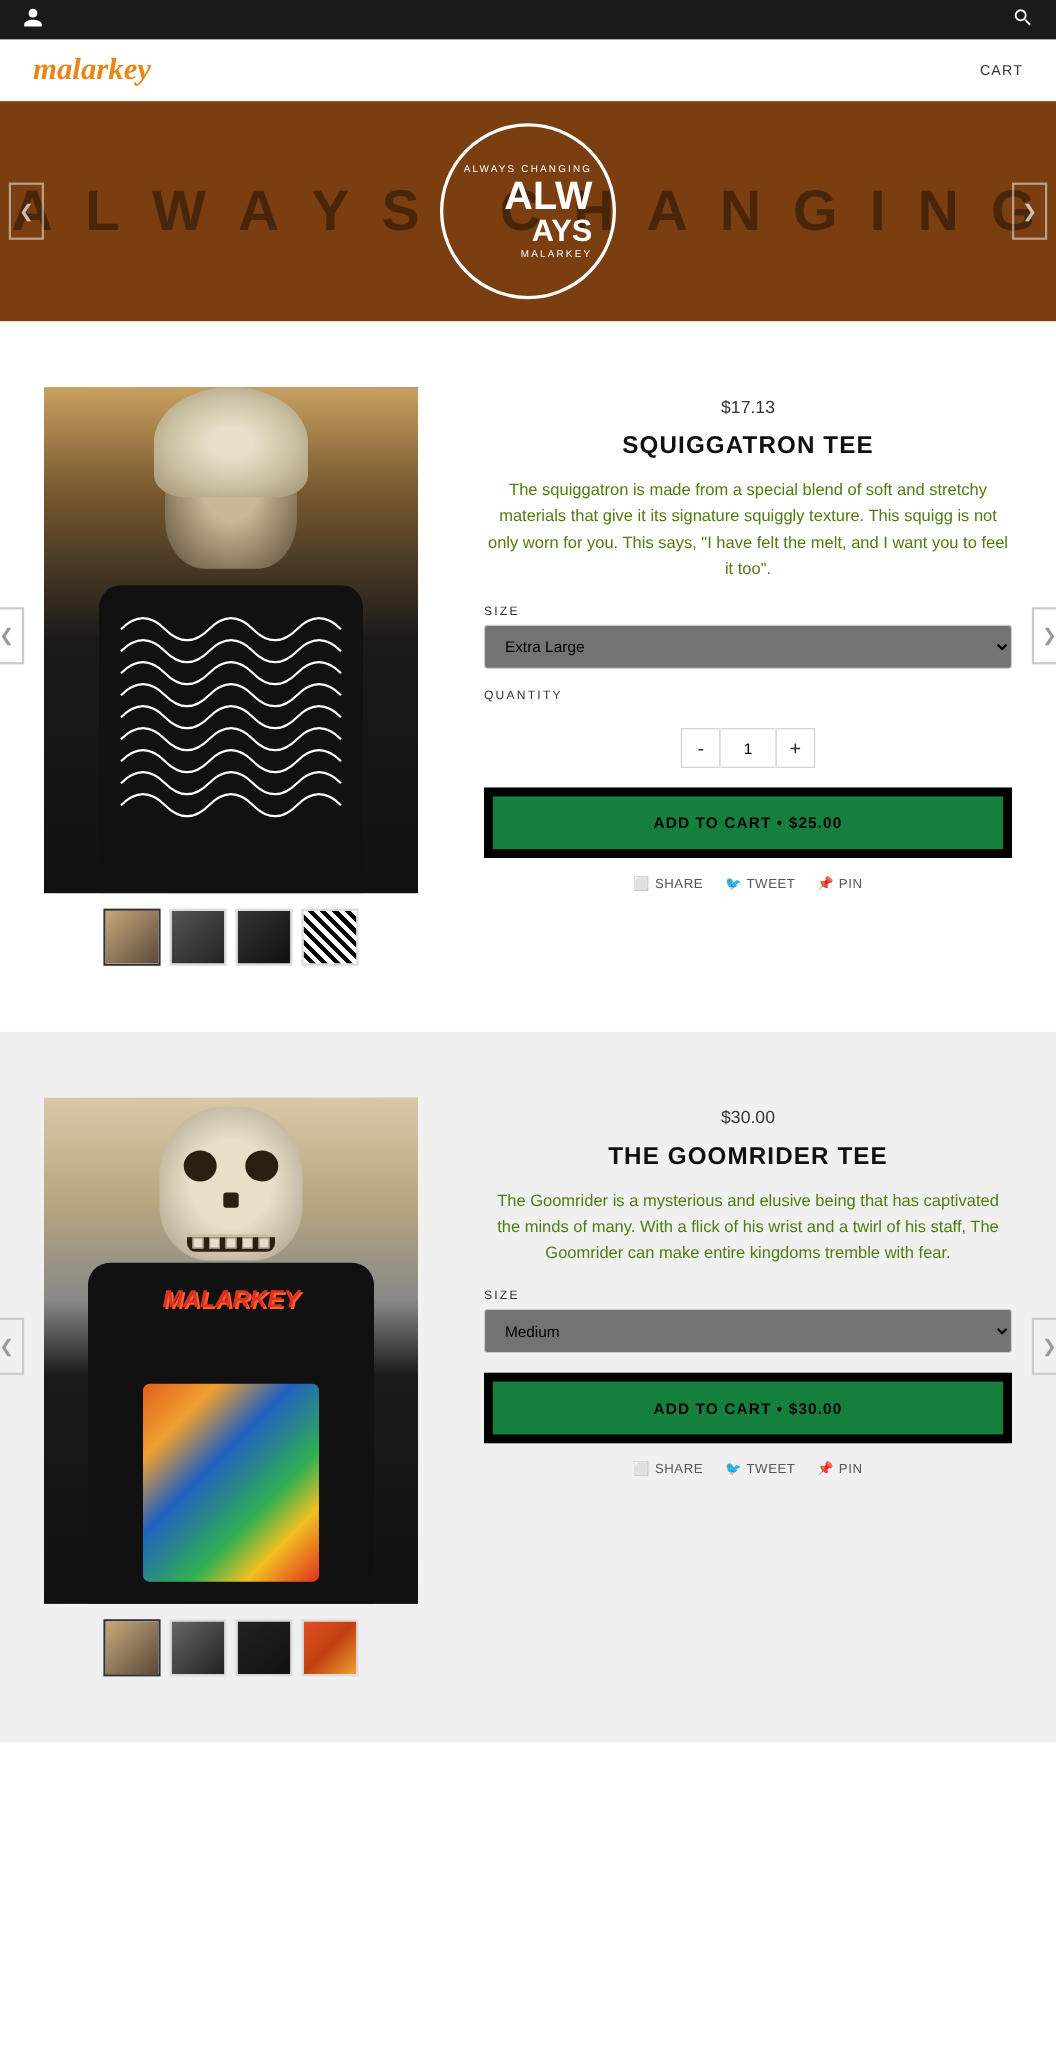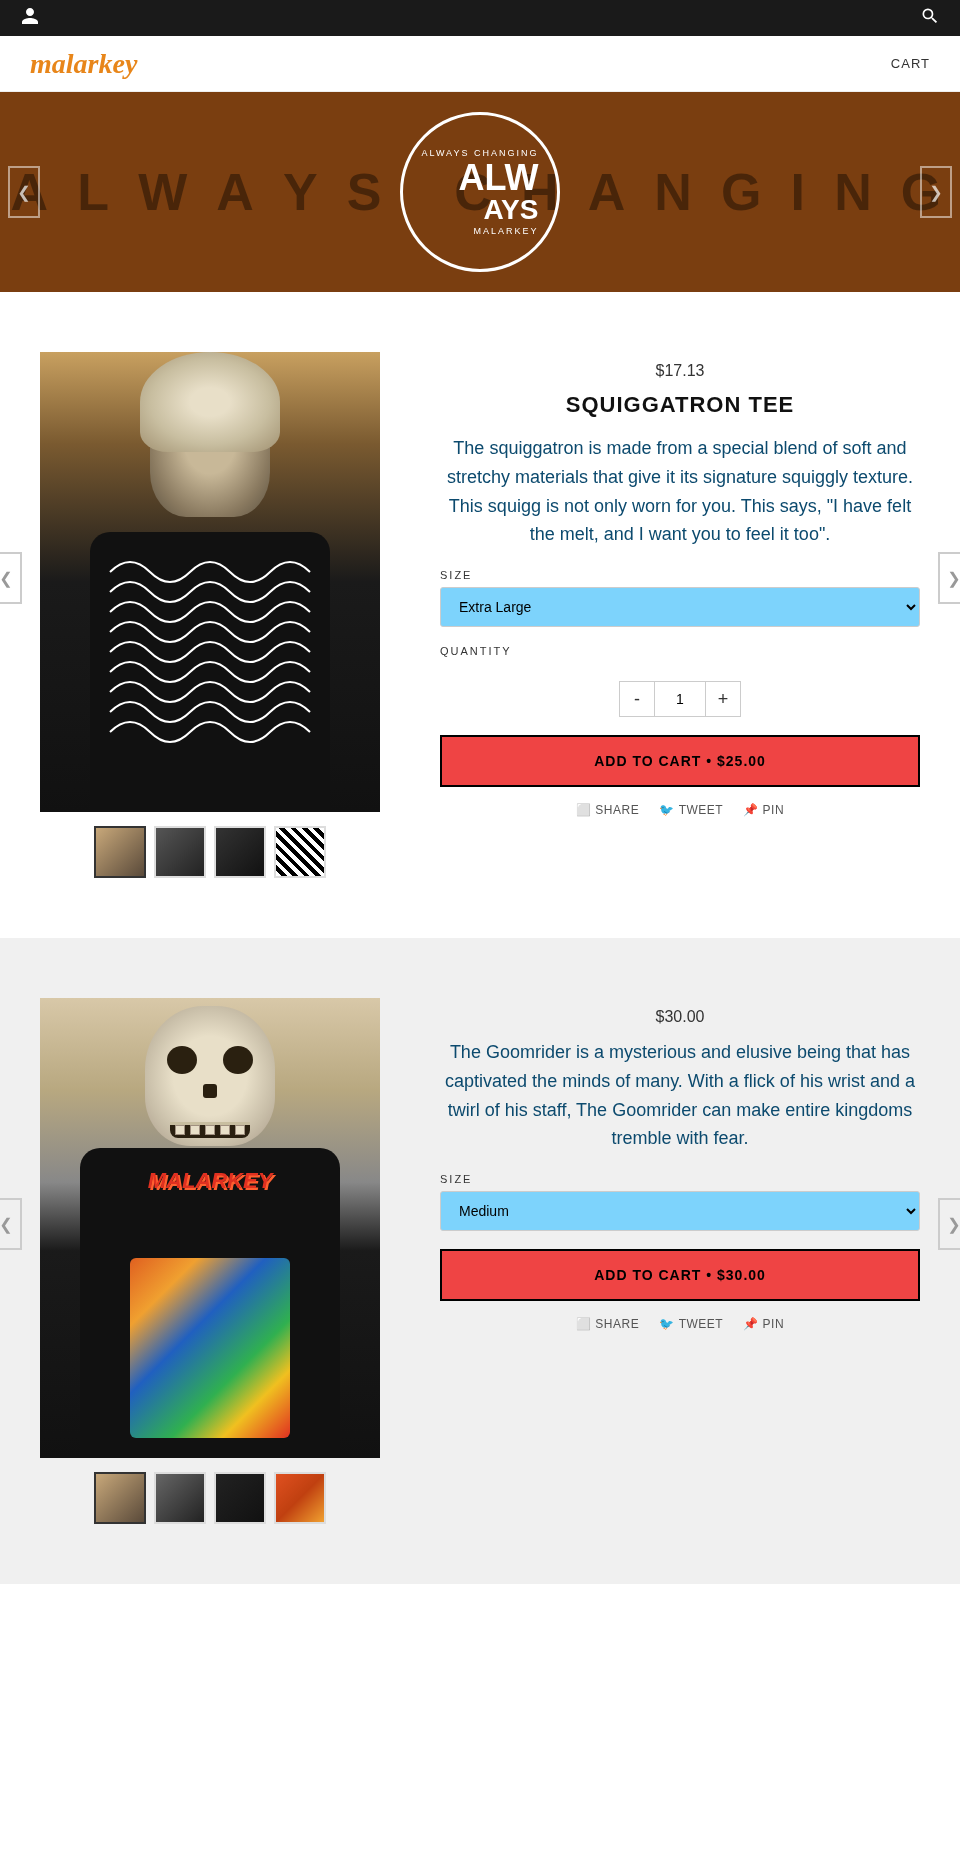--- a/index.html
+++ b/index.html
@@ -163,43 +163,43 @@
     .product-title {
       font-size: 22px;
       font-weight: 700;
       text-align: center;
       text-transform: uppercase;
       letter-spacing: 1px;
       margin-bottom: 16px;
       color: #111;
     }
     .product-desc {
-      font-size: 18px;
+      font-size: 15px;
       line-height: 1.6;
-      color: #0c4a6e;
+      color: #4d7c0f;
       text-align: center;
       margin-bottom: 20px;
     }
     .size-label {
       font-size: 11px;
       letter-spacing: 2px;
       text-transform: uppercase;
       color: #333;
       margin-bottom: 6px;
     }
     .size-select {
       width: 100%;
       padding: 10px 14px;
       border: 1px solid #ccc;
       border-radius: 3px;
       font-size: 14px;
       appearance: auto;
       margin-bottom: 18px;
       cursor: pointer;
-      background: #7dd3fc;
+      background: #737373;
     }
     .quantity-label {
       font-size: 11px;
       letter-spacing: 2px;
       text-transform: uppercase;
       text-align: left;
       color: #333;
       margin-bottom: 24px;
     }
     .quantity-control {
@@ -230,22 +230,22 @@
       border-right: none;
       text-align: center;
       font-size: 14px;
       display: flex;
       align-items: center;
       justify-content: center;
     }
     .add-to-cart-btn {
       width: 100%;
       padding: 16px;
-      background: #ef4444;
-      border: 2px solid #000000;
+      background: #15803d;
+      border: 8px solid #000000;
       font-size: 14px;
       font-weight: 700;
       letter-spacing: 1px;
       text-transform: uppercase;
       cursor: pointer;
       margin-bottom: 16px;
     }
 
     .social-share {
       display: flex;
@@ -511,20 +511,21 @@
             <div class="thumb-img thumb-s3"></div>
           </div>
         <div class="thumbnail">
             <div class="thumb-img thumb-s4"></div>
           </div>
       </div>
     </div>
 
     <div class="product-info">
       <div class="product-price">$30.00</div>
+      <div class="product-title">THE GOOMRIDER TEE</div>
       <div class="product-desc">The Goomrider is a mysterious and elusive being that has captivated the minds of many. With a flick of his wrist and a twirl of his staff, The Goomrider can make entire kingdoms tremble with fear.</div>
       
       <div class="size-label">SIZE</div>
       <select class="size-select">
         <option>Medium</option>
         <option>Small</option>
         <option>Large</option>
         <option>Extra Large</option>
       </select>
 

